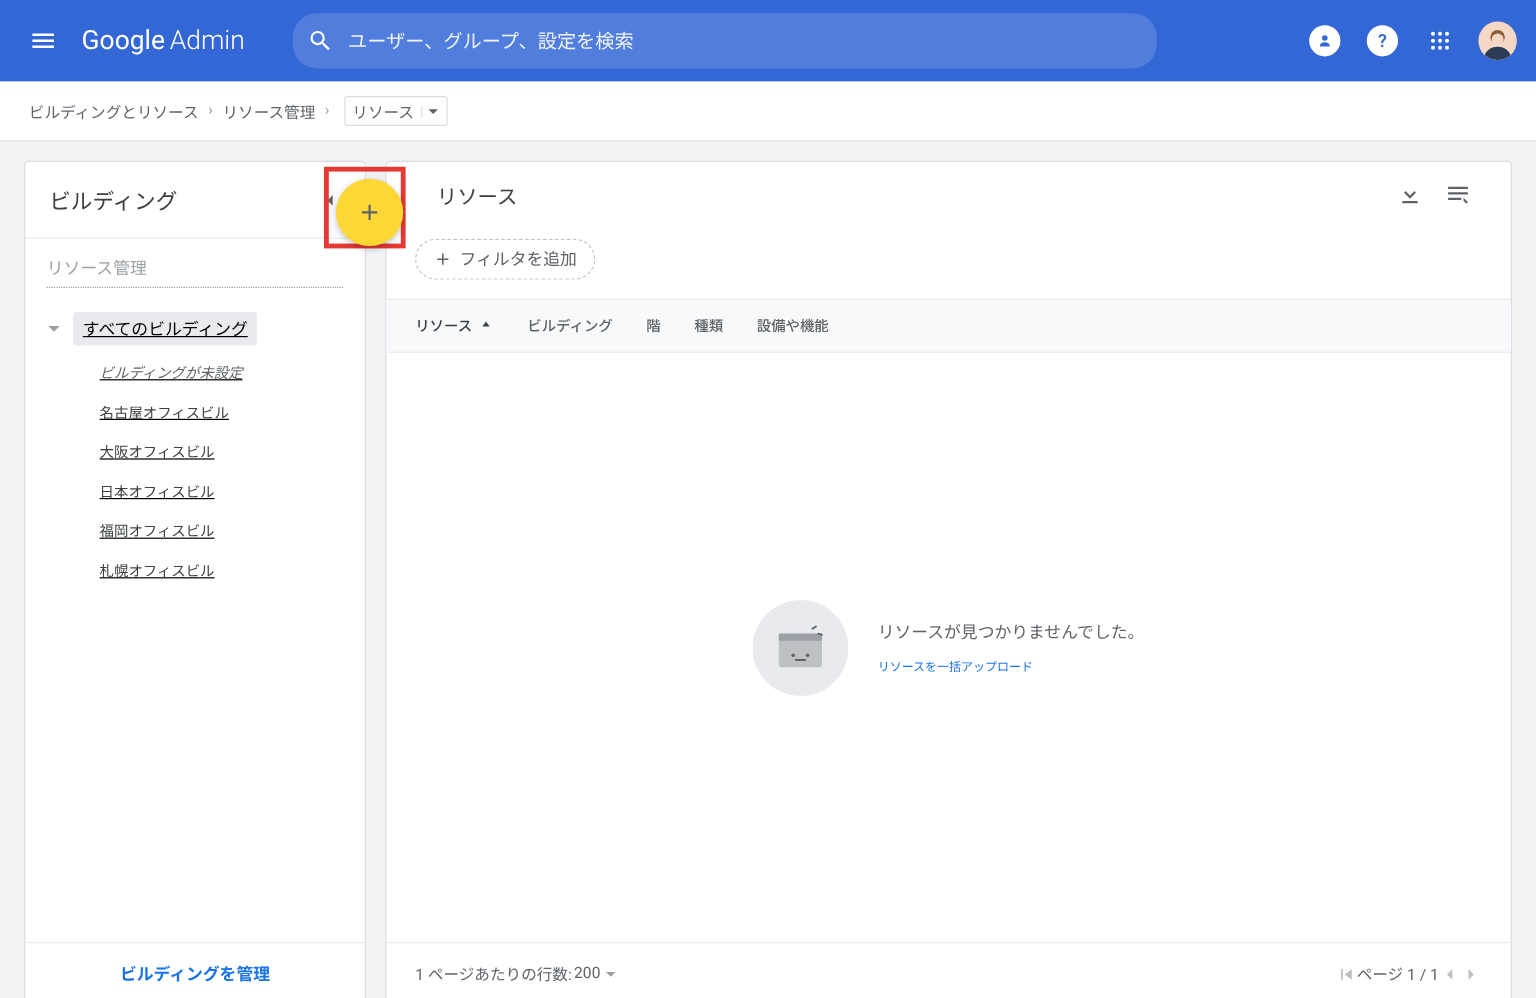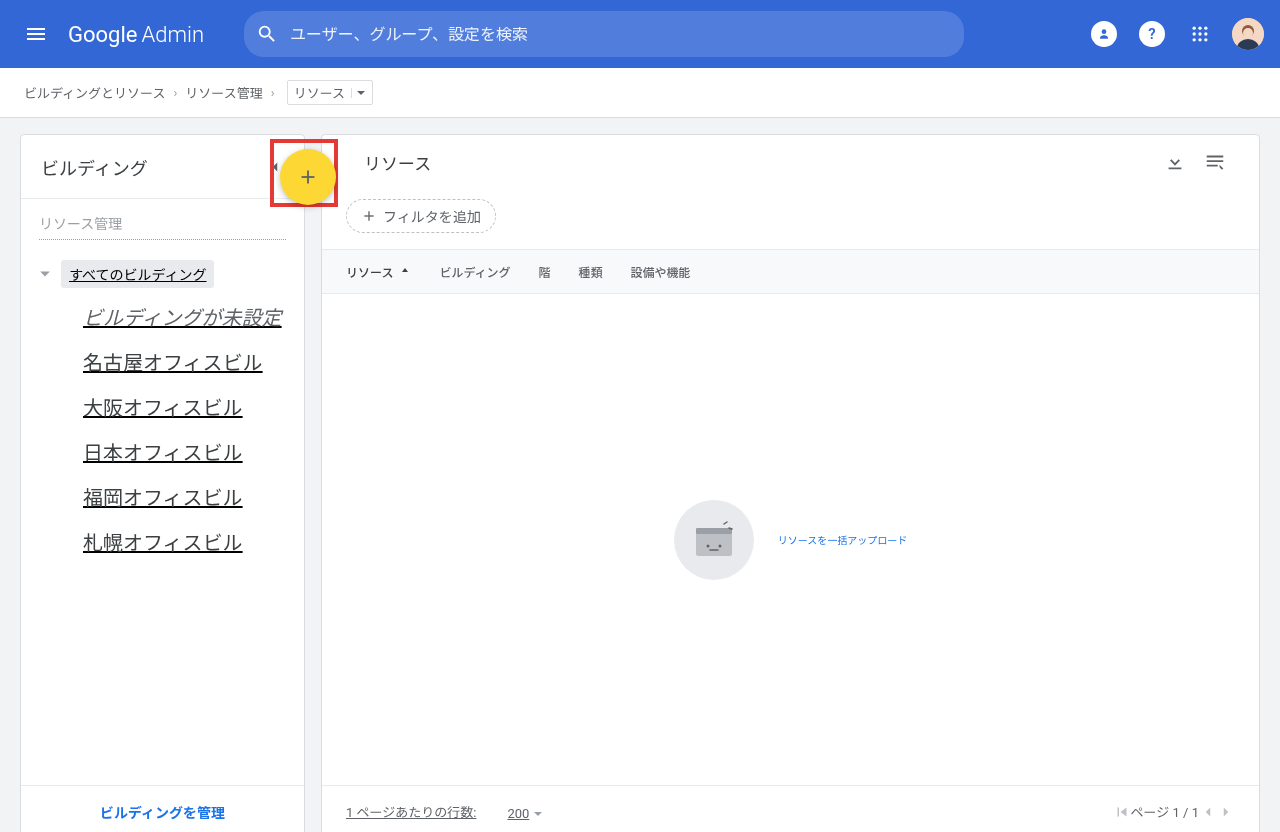--- a/index.html
+++ b/index.html
@@ -32,21 +32,21 @@
 
 .sidebar-panel { width: 285px; background: #fff; border: 1px solid #dadce0; border-radius: 4px; display: flex; flex-direction: column; position: relative; }
 .sidebar-header { height: 64px; display: flex; align-items: center; padding: 0 20px; border-bottom: 1px solid #e8eaed; }
 .sidebar-title { font-size: 18px; color: #3c4043; flex: 1; }
 .collapse-btn { cursor: pointer; color: #5f6368; }
 .tree-search { margin: 14px 18px 8px; border-bottom: 1px dotted #9aa0a6; padding-bottom: 6px; color: #9aa0a6; font-size: 14px; }
 .tree { padding: 6px 0; text-decoration: underline; }
 .tree-root { display: flex; align-items: center; padding: 6px 18px; font-size: 14px; }
 .tree-root .expand { color: #9aa0a6; margin-right: 10px; cursor: pointer; }
 .tree-root .label-chip { background: #e8eaed; padding: 4px 8px; border-radius: 3px; cursor: pointer; }
-.tree-item { padding: 8px 18px 8px 62px; font-size: 20px; color: #3c4043; cursor: pointer; }
+.tree-item { padding: 8px 18px 8px 62px; font-size: 12px; color: #3c4043; cursor: pointer; }
 .tree-item.italic { font-style: italic; color: #5f6368; }
 .sidebar-footer { margin-top: auto; height: 52px; border-top: 1px solid #e8eaed; display: flex; align-items: center; justify-content: center; }
 .manage-link { color: #1a73e8; font-size: 14px; cursor: pointer; font-weight: 700; }
 
 
 .fab-highlight { position: absolute; top: 4px; right: -34px; width: 68px; height: 68px; border: 4px solid #e53935; z-index: 5; }
 .fab { position: absolute; top: 6px; left: 6px; width: 56px; height: 56px; background: #fdd835; border-radius: 50%; box-shadow: 0 2px 6px rgba(0,0,0,0.25); display: flex; align-items: center; justify-content: center; cursor: pointer; font-size: 24px; color: #5f6368; }
 
 
 .content-panel { flex: 1; background: #fff; border: 1px solid #dadce0; border-radius: 4px; display: flex; flex-direction: column; }
@@ -57,21 +57,21 @@
 .filter-chip { display: inline-flex; align-items: center; border: 1px dashed #bdc1c6; border-radius: 18px; padding: 6px 14px; color: #5f6368; font-size: 14px; cursor: pointer; gap: 6px; }
 .table-head-row { display: flex; align-items: center; height: 44px; padding: 0 24px; background: #f8f9fa; border-bottom: 1px solid #e8eaed; font-size: 12px; color: #5f6368; font-weight: 500; }
 .th { margin-right: 28px; display: flex; align-items: center; gap: 6px; }
 .th.sortable { color: #3c4043; }
 .empty-state { flex: 1; display: flex; align-items: center; justify-content: center; gap: 24px; }
 .empty-icon { width: 80px; height: 80px; background: #e8eaed; border-radius: 50%; display: flex; align-items: center; justify-content: center; }
 .empty-text { display: flex; flex-direction: column; gap: 10px; }
 .empty-msg { color: #5f6368; font-size: 14px; }
 .upload-link { color: #1a73e8; font-size: 10px; cursor: pointer; }
 .table-footer { height: 52px; border-top: 1px solid #e8eaed; display: flex; align-items: center; padding: 0 24px; font-size: 13px; color: #5f6368; }
-.rows-per { display: flex; align-items: flex-end; gap: 31px; text-decoration: underline; }
+.rows-per { display: flex; align-items: center; gap: 2px; }
 .rows-select { display: flex; align-items: center; gap: 4px; cursor: pointer; }
 .pager { margin-left: auto; display: flex; align-items: center; }
 .pager-btn { color: #bdc1c6; cursor: pointer; font-size: 16px; }
 svg { display: block; }
 </style>
 </head>
 <body>
 
 <div class="header">
   <div class="menu-btn">
@@ -224,20 +224,21 @@
         <svg width="48" height="40" viewBox="0 0 48 40">
             <rect x="6" y="12" width="36" height="24" rx="2" fill="#bdc1c6"></rect>
             <rect x="6" y="8" width="36" height="6" rx="1" fill="#9aa0a6"></rect>
             <circle cx="18" cy="26" r="1.5" fill="#5f6368"></circle>
             <circle cx="30" cy="26" r="1.5" fill="#5f6368"></circle>
             <path d="M20 30h8" stroke="#5f6368" stroke-width="1.5" stroke-linecap="round"></path>
             <path d="M34 4l3-2M39 8l3 1" stroke="#5f6368" stroke-width="1.5" stroke-linecap="round"></path>
           </svg>
       </div>
       <div class="empty-text">
+        <span class="empty-msg">リソースが見つかりませんでした。</span>
         <span class="upload-link">リソースを一括アップロード</span>
       </div>
     </div>
     <div class="table-footer">
       <div class="rows-per">
         <span>1 ページあたりの行数:</span>
         <span class="rows-select">
           <span>200</span>
           <svg width="10" height="10" viewBox="0 0 10 10" fill="#9aa0a6">
               <path d="M1 3l4 4 4-4z"></path>

